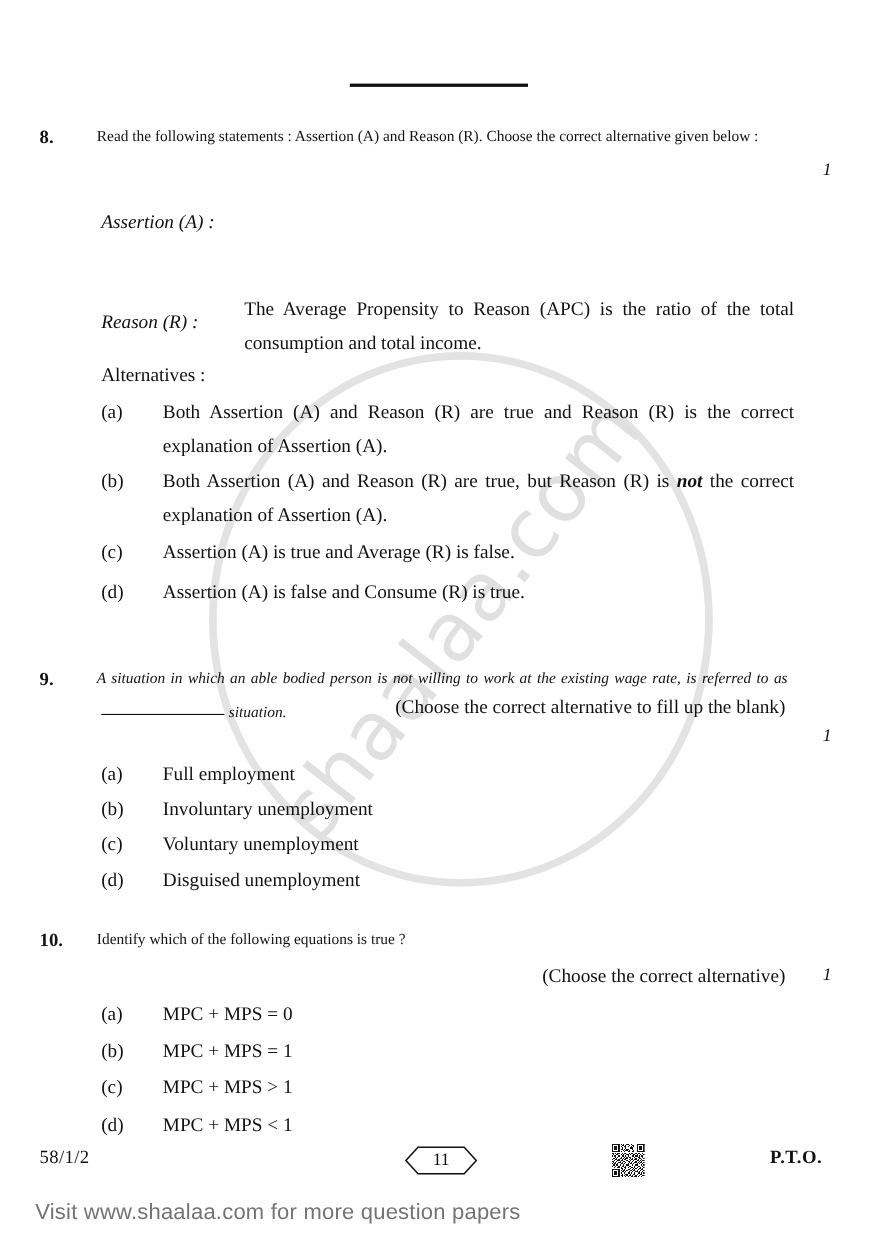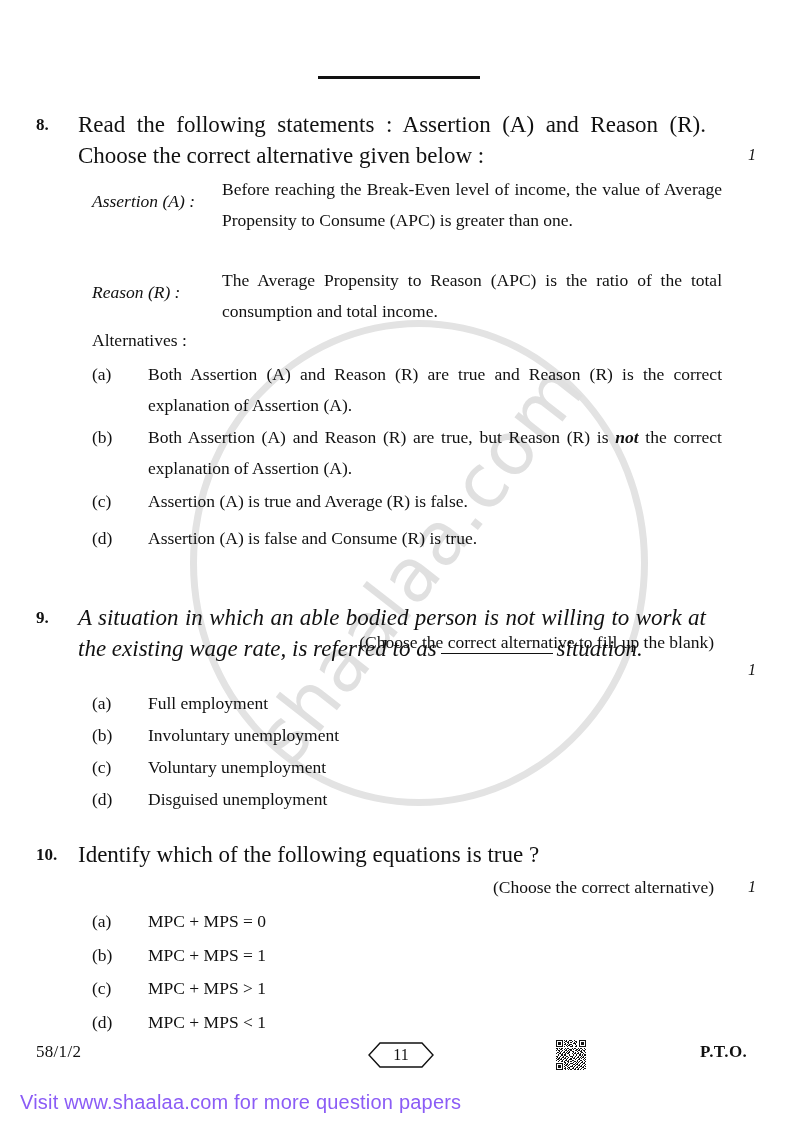--- a/index.html
+++ b/index.html
@@ -69,23 +69,23 @@
   .q-block { position: absolute; left: 0; width: 800px; }
   .qnum {
     position: absolute;
     left: 36px;
     font-size: 17px;
     font-weight: bold;
     line-height: 30px;
   }
   .qbody {
     position: absolute;
-    left: 78px;
+    left: 88px;
     width: 628px;
-    font-size: 23px;
+    font-size: 14px;
     line-height: 30.5px;
     text-align: justify;
     text-align-last: left;
   }
   .qbody.nojust { text-align: left; }
   .marks {
     position: absolute;
     left: 748px;
     font-size: 16px;
     font-style: italic;
@@ -189,24 +189,24 @@
   #pto {
     position: absolute;
     left: 700px; top: 2px;
     font-size: 17px;
     font-weight: bold;
     letter-spacing: 0.4px;
   }
 
   #site-footer {
     position: absolute;
-    left: 20px; top: 1091px;
+    left: 32px; top: 1091px;
     font-family: "Liberation Sans", "DejaVu Sans", sans-serif;
     font-size: 20px;
-    color: #8b5cf6;
+    color: #737373;
     letter-spacing: 0.2px;
   }
 </style>
 </head>
 <body>
 
 <div id="page">
 
   <div id="watermark">
     <div id="watermark-text">
@@ -218,21 +218,20 @@
 
     <div id="top-rule"></div>
 
     <div class="q-block">
       <div class="qnum" style="top:110px;">8.</div>
       <div class="qbody" style="top:110px;">Read the following statements : Assertion (A) and Reason (R). Choose the correct alternative given below :</div>
       <div class="marks" style="top:140px;">1</div>
 
       <div class="ar-row" style="top:174px;">
         <span class="ar-label">Assertion (A) :</span>
-        <span class="ar-text">Before reaching the Break-Even level of income, the value of Average Propensity to Consume (APC) is greater than one.</span>
       </div>
 
       <div class="ar-row" style="top:265px;">
         <span class="ar-label">Reason (R) :</span>
         <span class="ar-text">The Average Propensity to Reason (APC) is the ratio of the total consumption and total income.</span>
       </div>
 
       <div class="alt-head" style="top:325px;">Alternatives :</div>
 
       <div class="opt" style="top:359px;">

